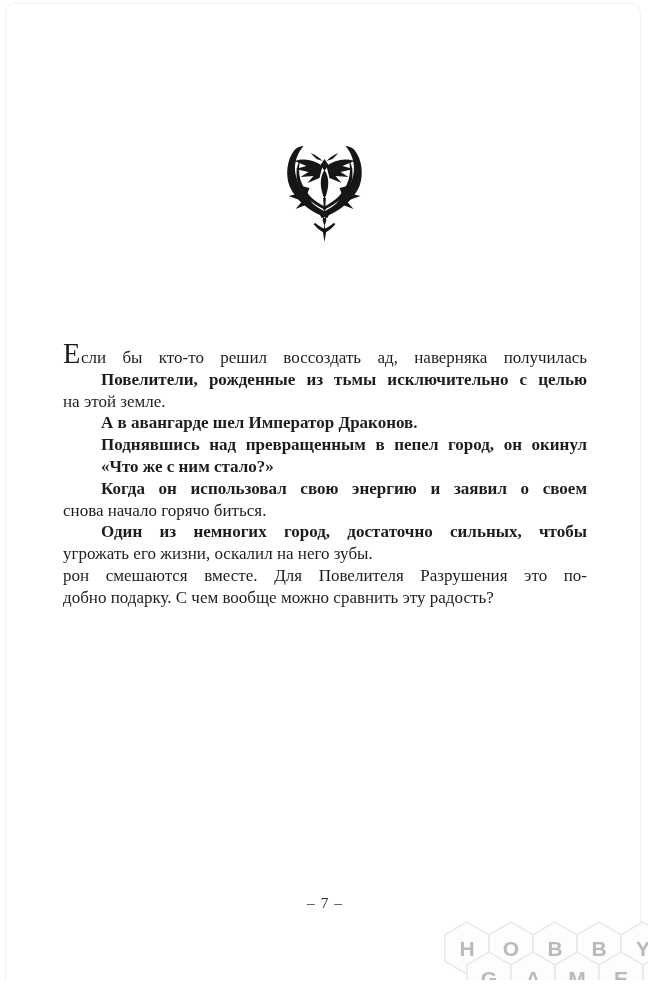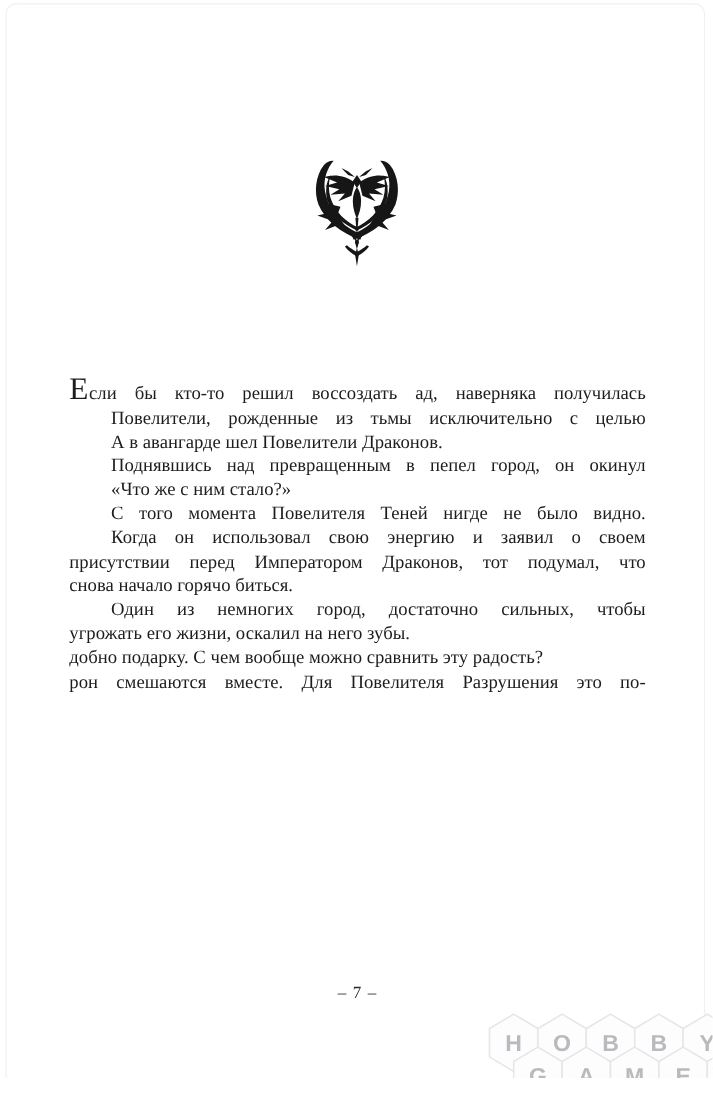--- a/index.html
+++ b/index.html
@@ -20,21 +20,21 @@
     position:absolute;left:63px;top:347px;width:524px;
     font-size:17px;color:#1d1d1f;
   }
   .line{
     line-height:21.8px;height:21.8px;
     text-align:justify;text-align-last:justify;
     overflow:visible;white-space:normal;
   }
   .line.final{text-align-last:left;}
   .line.final.fill{text-align-last:justify;}
-  .line.ind{text-indent:38px;}
+  .line.ind{text-indent:38px;font-weight:bold;}
   .dropcap{
     font-size:28.5px;line-height:0;color:#1d1d1f;
     letter-spacing:0.5px;
   }
   .pagenum{
     position:absolute;left:63px;top:894px;width:524px;
     text-align:center;font-size:15.5px;color:#2b2b2d;letter-spacing:1px;
   }
   .wm{
     position:absolute;left:430px;top:915px;width:218px;height:85px;
@@ -81,31 +81,30 @@
 
       <path d="M58.6,52 L61.4,52 L60,70 Z"></path>
 
       <path d="M60,79 L61.6,86 L60,96 L58.4,86 Z"></path>
     </g>
   </svg>
 
   <div class="bodytext">
       <div class="line"><span class="dropcap">Е</span>сли бы кто-то решил воссоздать ад, наверняка получилась</div>
       <div class="line ind">Повелители, рожденные из тьмы исключительно с целью</div>
-      <div class="line final ind">А в авангарде шел Повелители Драконов.</div>
+      <div class="line final">на этой земле.</div>
+      <div class="line final ind">А в авангарде шел Император Драконов.</div>
       <div class="line ind">Поднявшись над превращенным в пепел город, он окинул</div>
       <div class="line final ind">«Что же с ним стало?»</div>
-      <div class="line final fill ind">С того момента Повелителя Теней нигде не было видно.</div>
       <div class="line ind">Когда он использовал свою энергию и заявил о своем</div>
-      <div class="line">присутствии перед Императором Драконов, тот подумал, что</div>
       <div class="line final">снова начало горячо биться.</div>
       <div class="line ind">Один из немногих город, достаточно сильных, чтобы</div>
       <div class="line final">угрожать его жизни, оскалил на него зубы.</div>
+      <div class="line">рон смешаются вместе. Для Повелителя Разрушения это по-</div>
       <div class="line final">добно подарку. С чем вообще можно сравнить эту радость?</div>
-      <div class="line">рон смешаются вместе. Для Повелителя Разрушения это по-</div>
     </div>
 
   <div class="pagenum">– 7 –</div>
 
   <svg class="wm" viewBox="0 0 218 85" aria-hidden="true">
       <polygon points="37,7 59,20 59,46 37,59 15,46 15,20" fill="#fdfdfe" stroke="#e5e6e9" stroke-width="1.4"></polygon>
       <text x="37" y="40.5" text-anchor="middle" fill="#b9babd" class="wmletter">H</text>
       <polygon points="81,7 103,20 103,46 81,59 59,46 59,20" fill="#fdfdfe" stroke="#e5e6e9" stroke-width="1.4"></polygon>
       <text x="81" y="40.5" text-anchor="middle" fill="#b9babd" class="wmletter">O</text>
       <polygon points="125,7 147,20 147,46 125,59 103,46 103,20" fill="#fdfdfe" stroke="#e5e6e9" stroke-width="1.4"></polygon>

